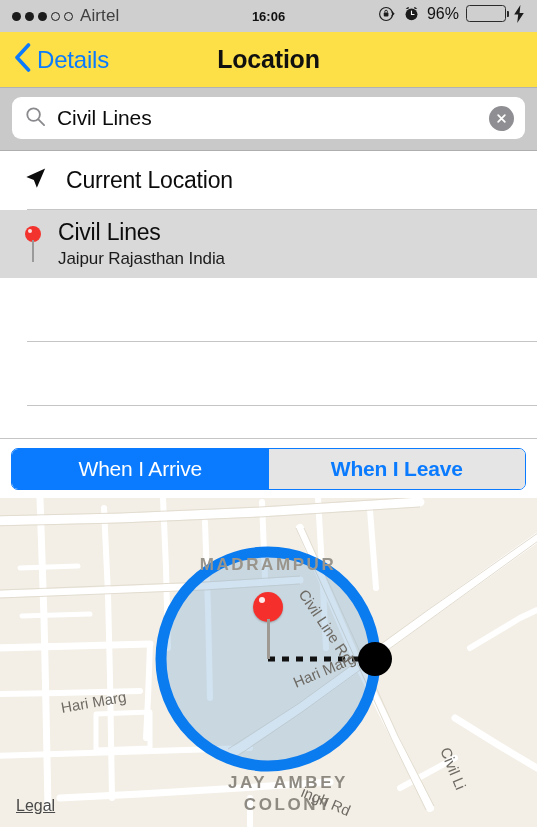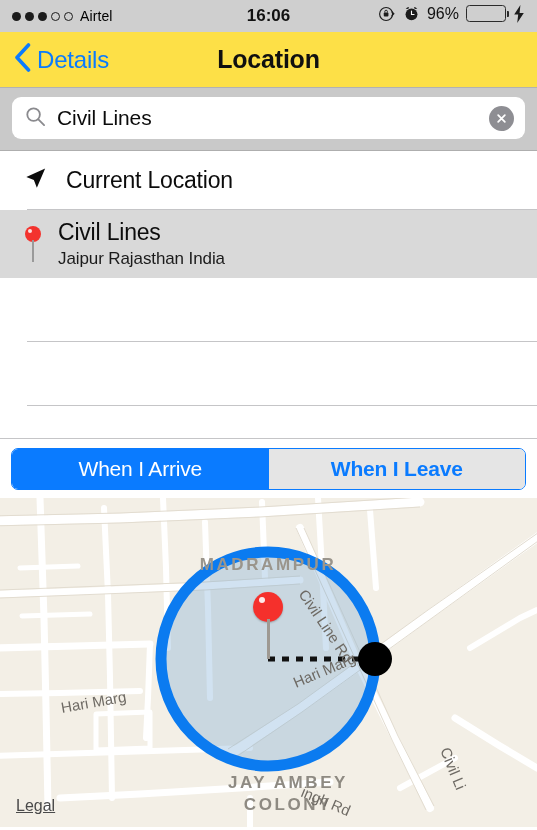--- a/index.html
+++ b/index.html
@@ -18,26 +18,26 @@
     background:#cfcfcf;
     display:flex; align-items:center;
     padding:0 12px;
     position:relative;
   }
   .status-left{ display:flex; align-items:center; gap:7px; }
   .dots{ display:flex; align-items:center; gap:4px; }
   .dot{ width:9px; height:9px; border-radius:50%; }
   .dot.filled{ background:#1c1c1c; }
   .dot.empty{ background:transparent; border:1.5px solid #1c1c1c; }
-  .carrier{ font-size:14px; color:#000000; letter-spacing:.1px; }
+  .carrier{ font-size:17px; color:#404040; letter-spacing:.1px; }
   .network{ font-size:17px; color:#121212; margin-left:5px;margin-top:45px; }
   .status-time{
     position:absolute; left:0; right:0; top:0; height:32px;
     display:flex; align-items:center; justify-content:center;
-    font-size:17px; font-weight:bold; color:#111; pointer-events:none;
+    font-size:13px; font-weight:bold; color:#111; pointer-events:none;
   }
   .status-right{
     margin-left:auto; display:flex; gap:7px;
     position:relative; z-index:2;
   }
   .battery-pct{ font-size:16px; color:#121212; }
   .battery{
     width:40px; height:17px; border:1.6px solid #2b2b2b;
     border-radius:3.5px; padding:1.5px; position:relative;
   }

